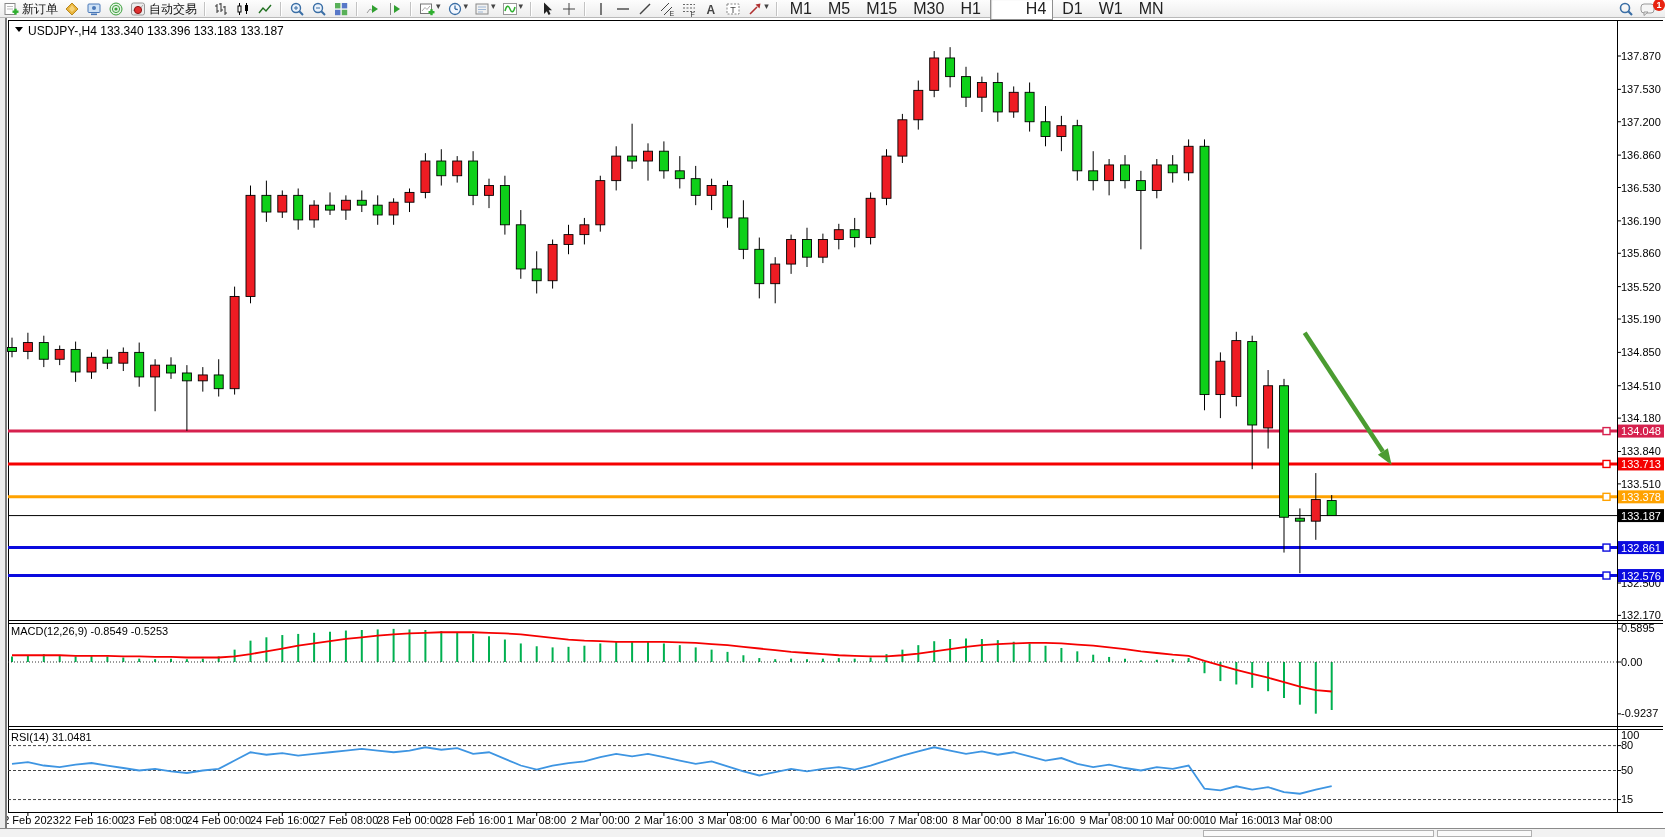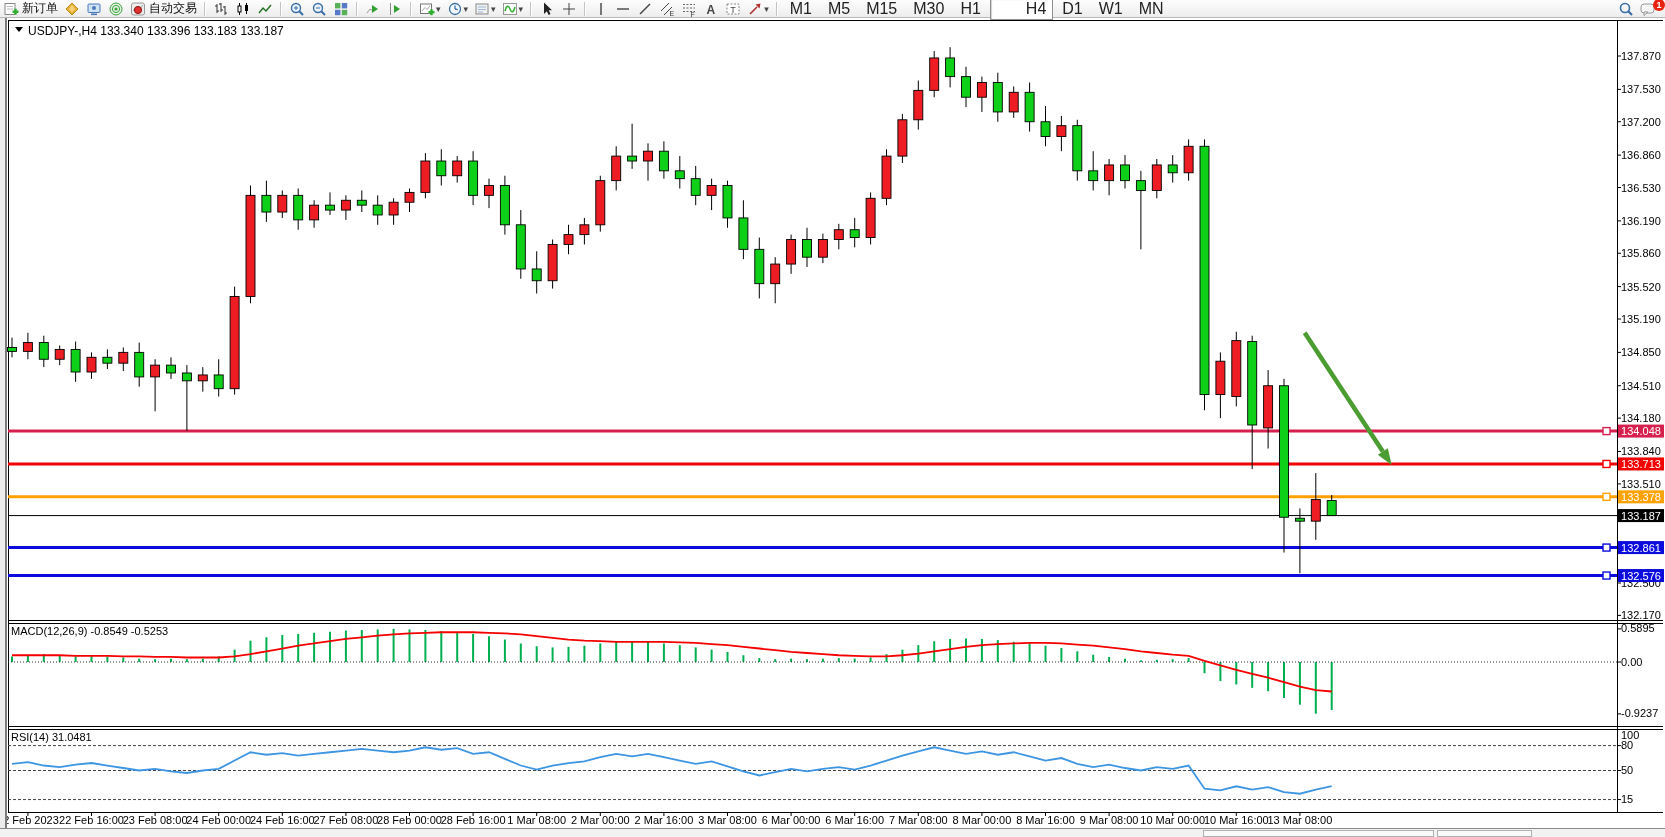--- a/index.html
+++ b/index.html
@@ -1,20 +1,20 @@
 <!DOCTYPE html>
 <html><head>
 <meta charset="utf-8">
 <style>
   html,body{margin:0;padding:0;background:#fff;width:1665px;height:837px;overflow:hidden;
     font-family:"Liberation Sans","DejaVu Sans",sans-serif;}
   #toolbar{position:absolute;left:0;top:0;width:1665px;height:17px;z-index:10;
     background:linear-gradient(#fdfdfd,#ededed);border-bottom:1px solid #b9b9b9;
     display:flex;align-items:center;font-size:12px;color:#111;white-space:nowrap;}
-  .tbtn{display:inline-flex;align-items:center;height:16px;padding:0 2px;margin:0 1px;cursor:default;}
+  .tbtn{display:inline-flex;height:16px;padding:0 2px;margin:0 1px;cursor:default;}
   .tbtn .lbl{margin-left:3px;}
   .caret{font-size:9px;color:#444;margin-left:1px;}
   .sep{width:1px;height:14px;background:#c3c3c3;margin:0 4px;border-right:1px solid #fff;}
   .tf{display:inline-block;padding:1px 6px;margin:12px 1px;font-size:16px;color:#222;border:1px solid transparent;}
   .tf.active{background:#fff;border:1px solid #8f8f8f;box-shadow:inset 1px 1px 1px #cfcfcf;padding-left:35px;}
   #right-tools{position:absolute;right:6px;top:0;height:17px;display:flex;align-items:center;}
   .badge{position:absolute;right:-7px;top:-2px;background:#e8220f;color:#fff;font-size:9px;
     width:12px;height:12px;line-height:12px;border-radius:7px;text-align:center;font-weight:bold;}
   #left-strip{position:absolute;left:0;top:17px;width:5px;height:811px;background:#ececec;
     border-right:2px solid #7a7a7a;z-index:5;}

